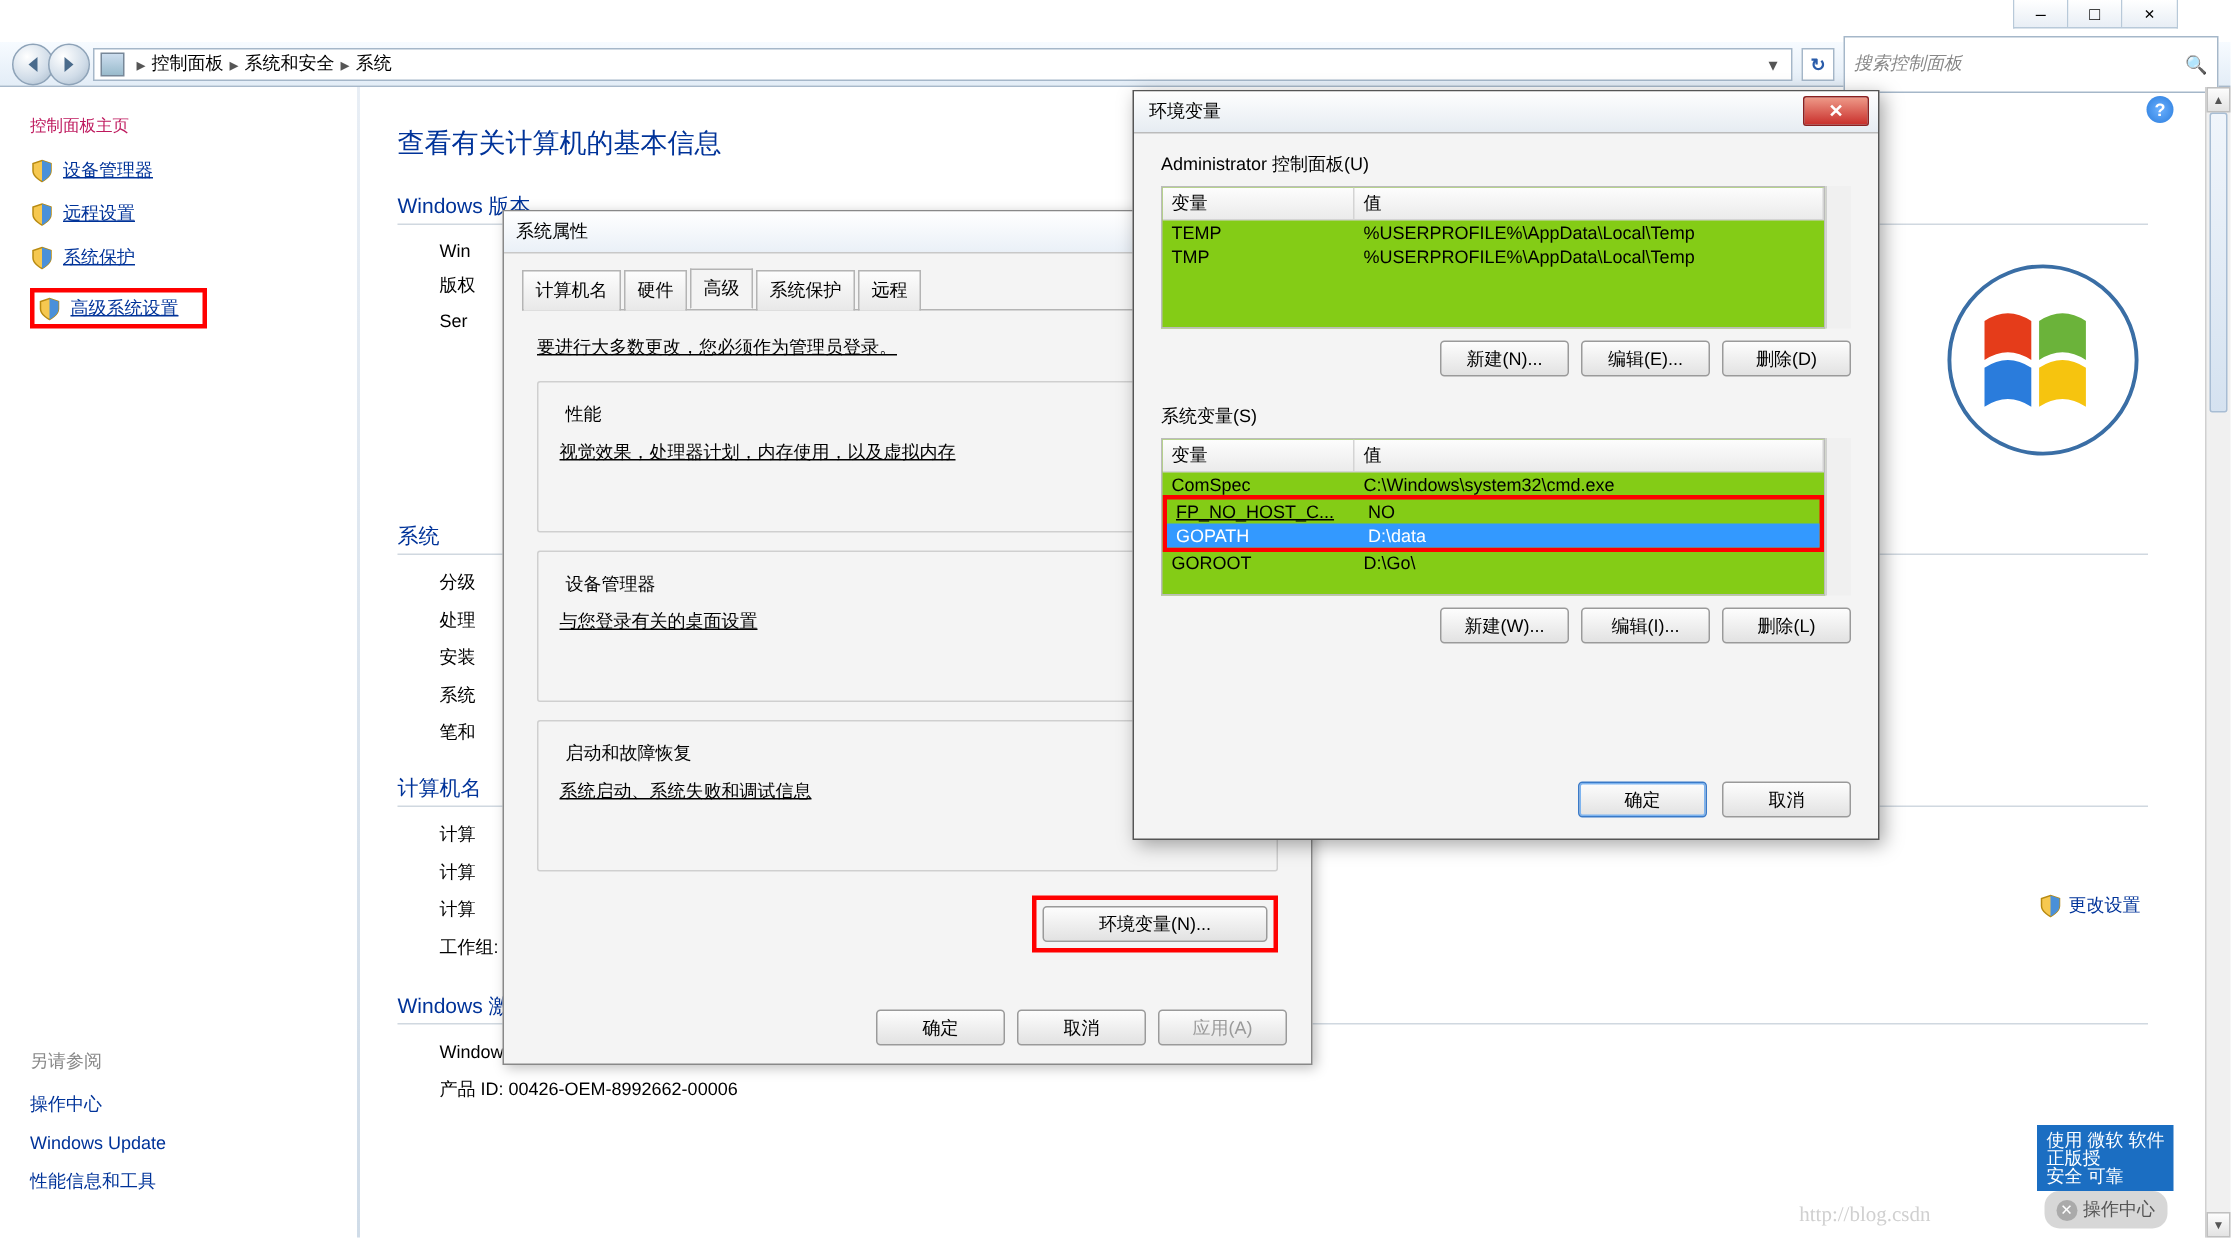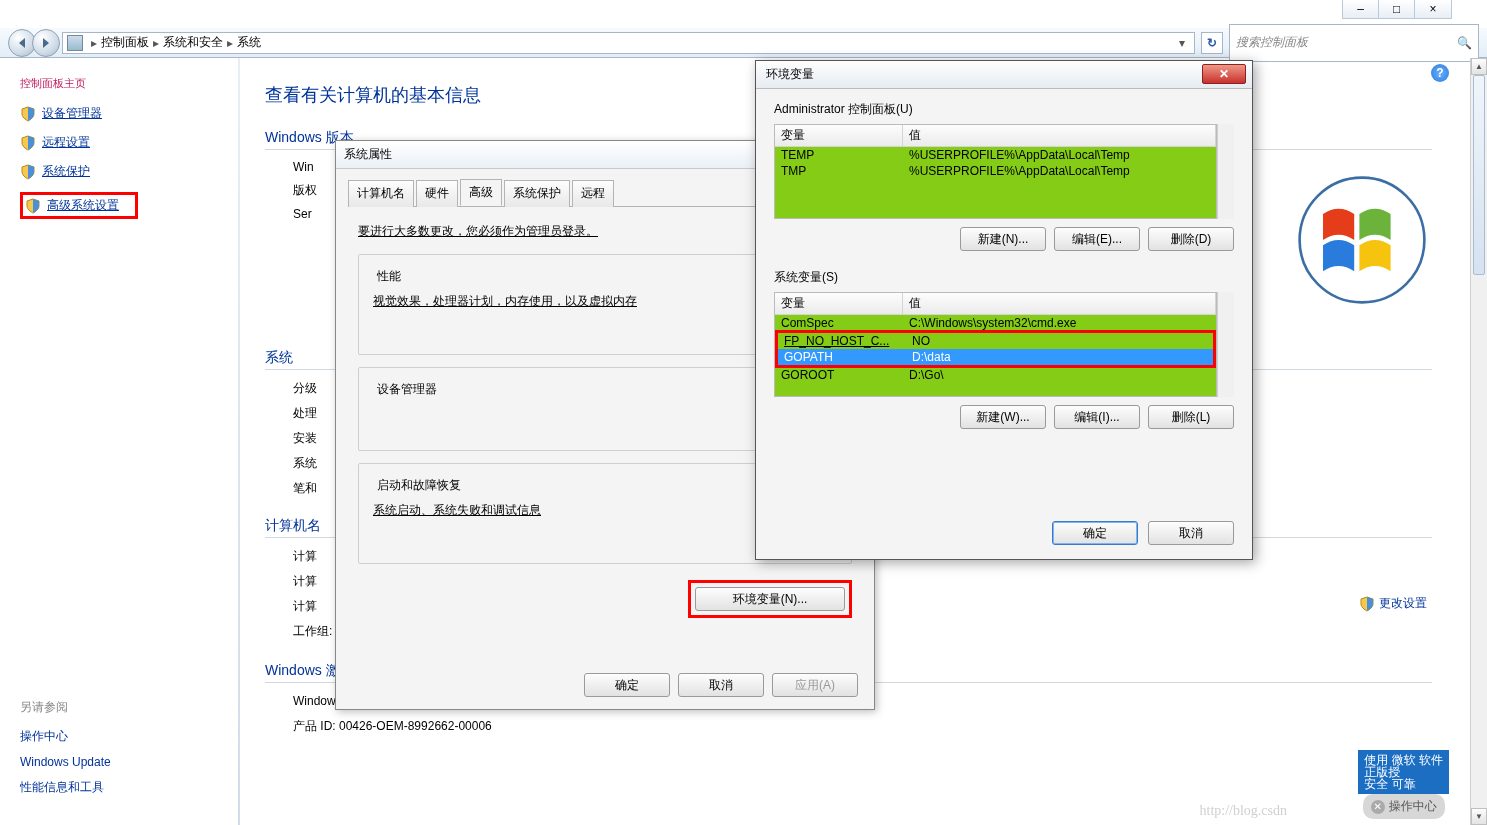--- a/index.html
+++ b/index.html
@@ -224,20 +224,21 @@
   </div>
   <div class="dlg-body">
     <div class="admin-note">要进行大多数更改，您必须作为管理员登录。</div>
     <div class="group">
       <div class="g-title">性能</div>
       <div>视觉效果，处理器计划，内存使用，以及虚拟内存</div>
       <div style="height:34px;"></div>
     </div>
     <div class="group">
       <div class="g-title">设备管理器</div>
+      <div>与您登录有关的桌面设置</div>
       <div style="height:34px;"></div>
     </div>
     <div class="group">
       <div class="g-title">启动和故障恢复</div>
       <div>系统启动、系统失败和调试信息</div>
       <div style="height:34px;"></div>
     </div>
     <div class="env-btn-wrap red-box" style="display:inline-block;float:right;padding:4px;">
       <div class="btn" style="min-width:150px;">环境变量(N)...</div>
     </div>

